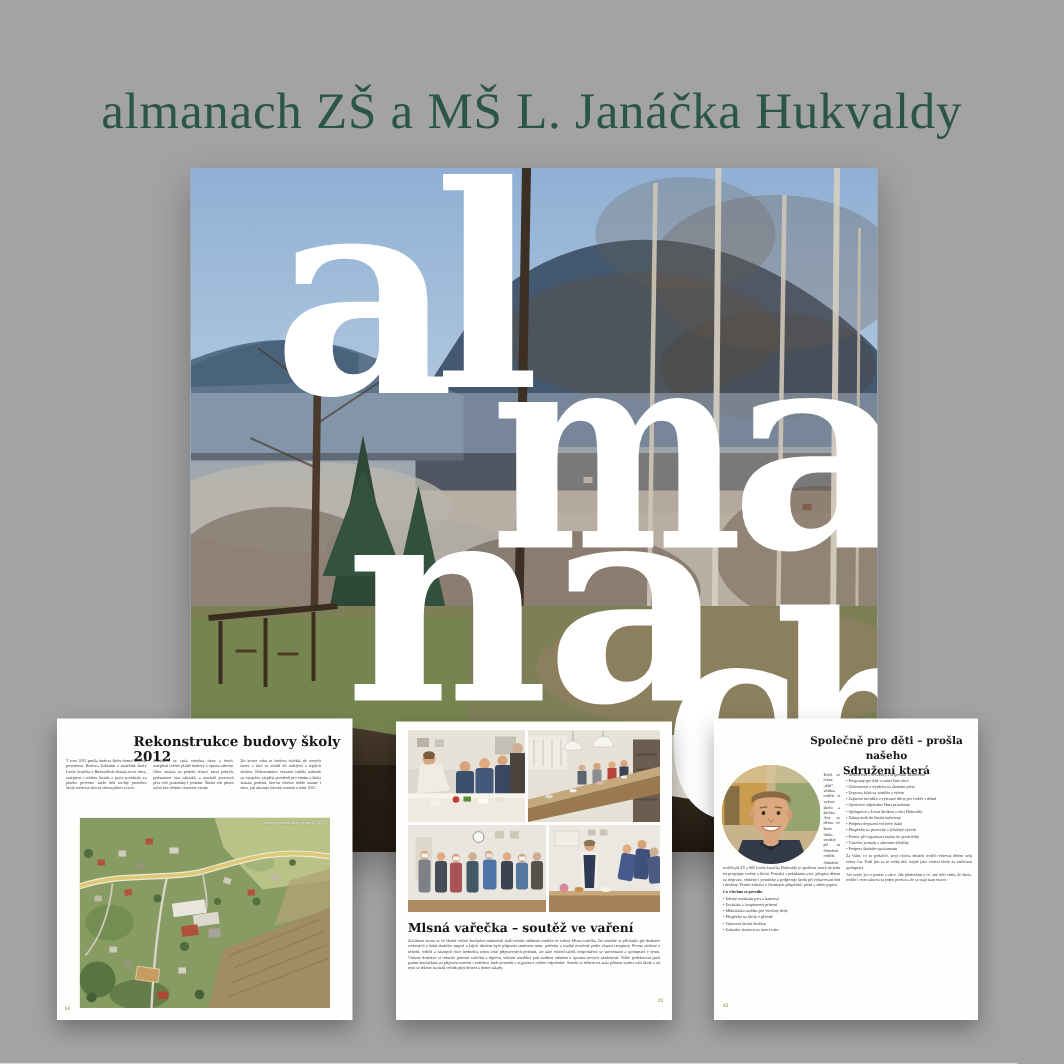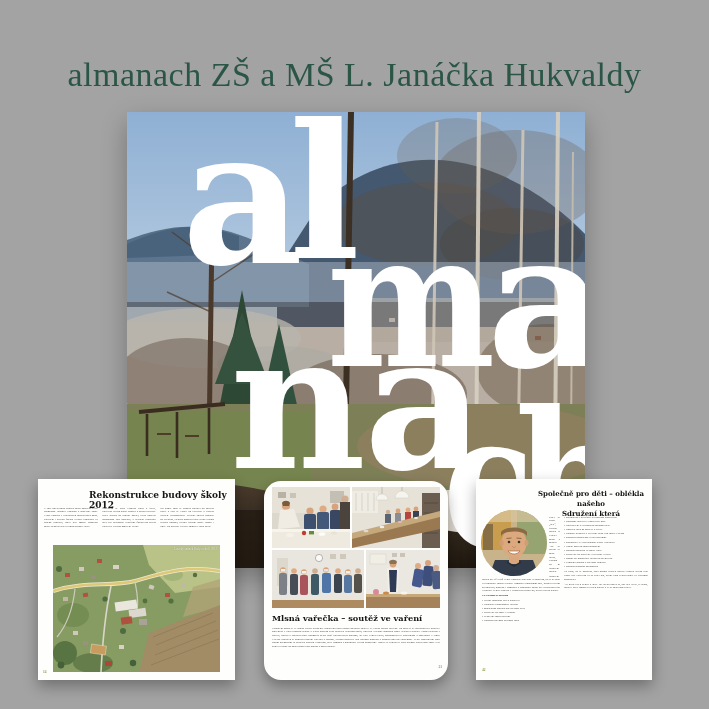--- a/index.html
+++ b/index.html
@@ -21,21 +21,21 @@
   .L4{left:103px;top:197px;}
   .L5{left:237px;top:197px;}
   .L6{left:316px;top:275px;transform:scaleX(.8);}
   .L7{left:388px;top:275px;transform:scaleX(.85);}
   .cover-subtitle{position:absolute;left:234px;top:82px;color:#fff;
     font-family:"DejaVu Serif",serif;font-weight:700;font-size:11.5px;line-height:1.35;
     letter-spacing:.3px;text-shadow:0 1px 3px rgba(30,35,55,.55);}
   
   .page{position:absolute;background:#fefefd;box-shadow:0 6px 14px rgba(0,0,0,.32);z-index:3;}
   .page-left{left:38px;top:479px;width:197px;height:201px;}
-  .page-mid{left:264px;top:481px;width:184px;height:199px;border-radius:17px;}
+  .page-mid{left:264px;top:481px;width:184px;height:199px;}
   .page-right{left:476px;top:479px;width:176px;height:201px;}
   .micro{overflow:hidden;}
   .micro > .in{width:200%;transform:scale(.5);transform-origin:0 0;
     font-family:"Liberation Serif",serif;font-size:5.5px;line-height:1.32;
     color:#3b3b3b;text-align:justify;}
   
   .lp-title{position:absolute;left:6px;top:11px;font-family:"DejaVu Serif",serif;
     font-weight:700;font-size:9px;color:#161616;margin-left:45px;}
   .lp-cols{position:absolute;left:6px;top:27px;width:170px;height:39px;}
   .lp-cols .in{display:flex;gap:9px;}
@@ -361,21 +361,21 @@
         <path d="M20,26 C22,20 44,20 46,26 L46,22 C42,16 24,16 20,22 Z" fill="#8a6a42"></path>
         <circle cx="28" cy="32" r="1.3" fill="#3a2e24"></circle>
         <circle cx="38" cy="32" r="1.3" fill="#3a2e24"></circle>
         <path d="M25.5,28.5 L30.5,28 M35.5,28 L40.5,28.5" stroke="#8a6a46" stroke-width="1" fill="none"></path>
         <path d="M31,36 L33,38 L35,36" stroke="#c08a62" stroke-width=".8" fill="none"></path>
         <path d="M27,41 C30,45 36,45 39,41 Z" fill="#fdfcf8" stroke="#a86a50" stroke-width=".7"></path>
         <path d="M26,52 L33,56 L40,52" stroke="#222a35" stroke-width="1.4" fill="none"></path>
       </svg>
     </div>
     <div class="rp-heading">
-      <div>Společně pro děti – oblékla našeho</div>
+      <div>Společně pro děti – prošla našeho</div>
       <div>Sdružení která</div>
     </div>
     <div class="rp-col-left micro">
       <div class="in">
         <div class="circ-spacer"></div>
         <p>Když se řekne „děti“, většina rodičů si vybaví školu a školku. Aby se dětem ve škole líbilo, vzniklo při ní Sdružení rodičů.</p>
         <p>Sdružení rodičů při ZŠ a MŠ Leoše Janáčka Hukvaldy je spolkem, který už řadu let propojuje rodiny a školu. Pomáhá s pořádáním akcí, přispívá dětem na dopravu, odměny i pomůcky a podporuje školu při vybavování tříd i družiny. Peníze získává z členských příspěvků, plesů a sběru papíru.</p>
         <div class="subhead">Co všechno se povedlo</div>
         <div>
             <div class="li">Dětský maškarní ples a karneval</div>

